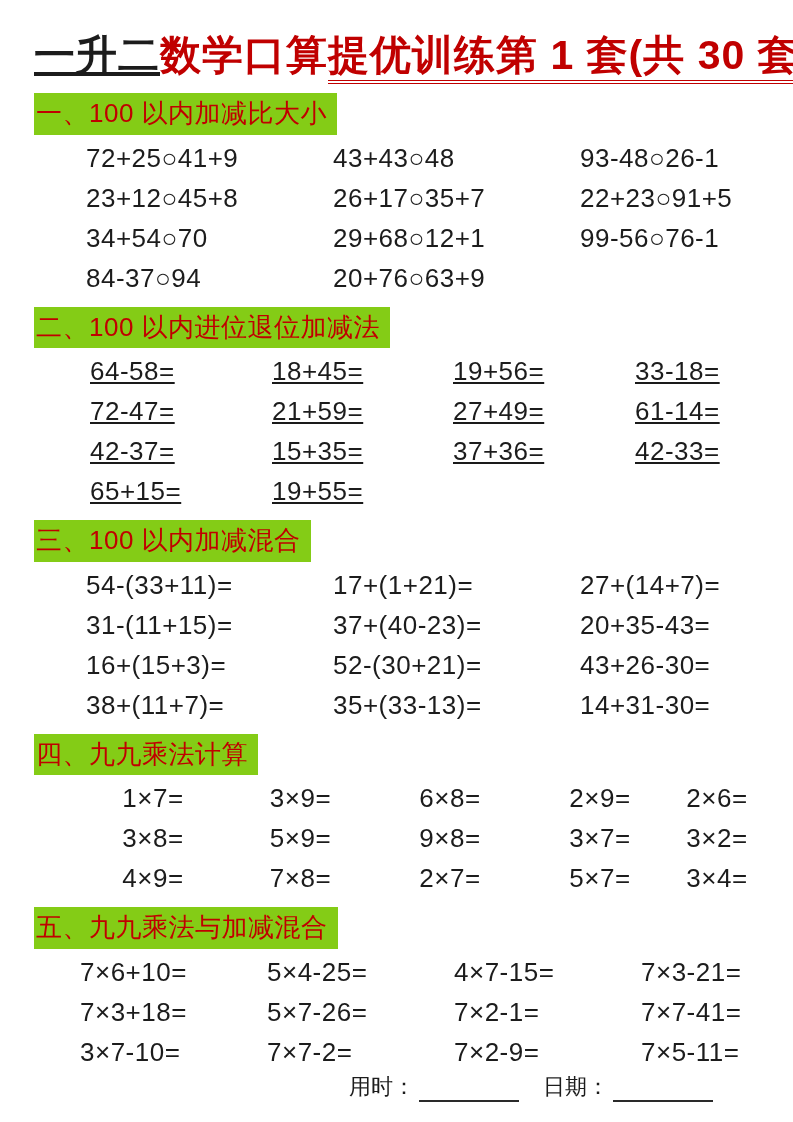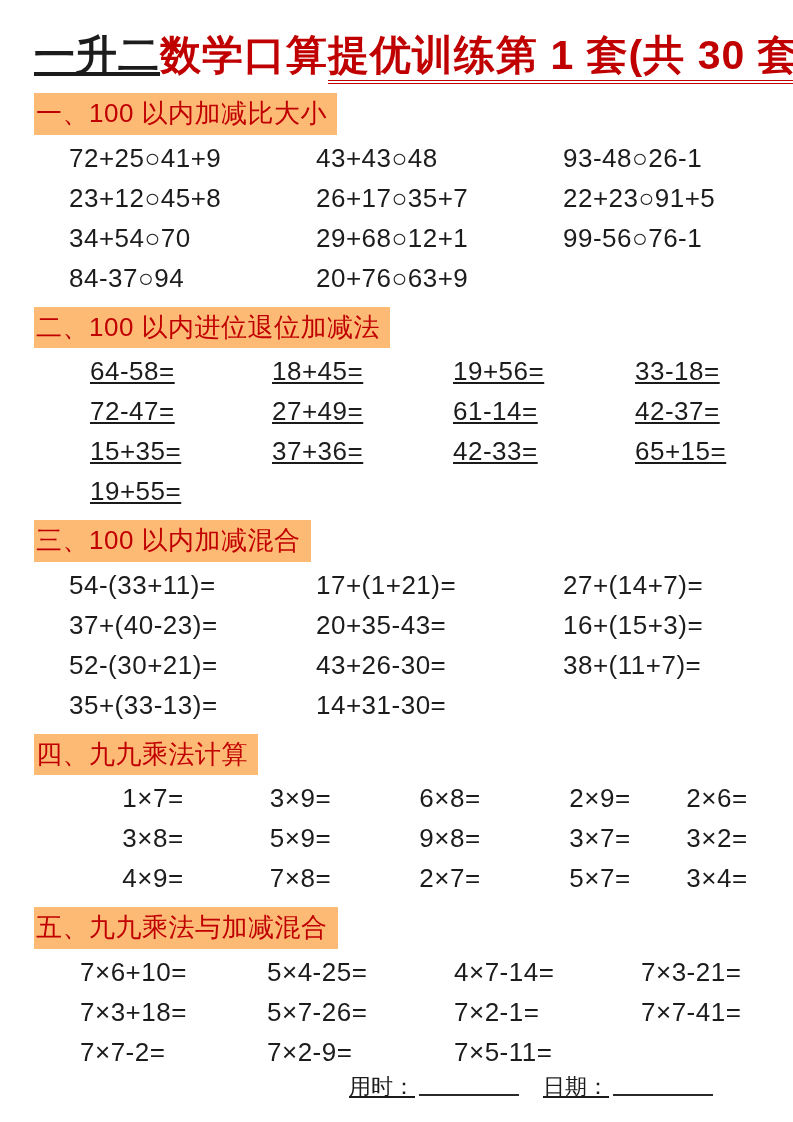--- a/index.html
+++ b/index.html
@@ -30,48 +30,48 @@
     border-bottom:4px double #c00000;
     padding-bottom:2px;
   }
   
   .heading-row { margin-top:9px; }
   .section-heading {
     display:inline-block;
     font-size:26px;
     line-height:1.25;
     color:#c00000;
-    background:#fdba74;
+    background:#84cc16;
     padding:4px 10px 5px 2px;
     letter-spacing:0.5px;
   }
   
   .grid {
     display:grid;
     font-size:26px;
     line-height:40px;
     margin-top:3px;
     letter-spacing:0.5px;
     white-space:nowrap;
   }
-  .cols-3 { grid-template-columns:247px 247px auto; margin-left:35px; }
+  .cols-3 { grid-template-columns:247px 247px auto; margin-left:52px; }
   .cols-4 { grid-template-columns:187px 187px 187px auto; margin-left:46px; }
   .cols-5 { grid-template-columns:146px 149px 150px 150px auto; margin-left:46px;text-align:center; }
   .section-1 .grid { margin-left:56px; grid-template-columns:182px 181px 182px auto;text-decoration:underline; }
   .problem { color:#1c1c1c; }
   
   .footer {
     margin-top:auto;
     display:flex;
     justify-content:flex-end;
+    align-items:flex-end;
     font-size:22px;
     padding-right:46px;
     padding-bottom:10px;
     color:#1c1c1c;
-    text-decoration:underline;
   }
   .blank {
     display:inline-block;
     width:100px;
     border-bottom:2px solid #2a2a2a;
     height:24px;
     margin-left:4px;
   }
   .blank.first { margin-right:24px; }
 </style>
@@ -105,39 +105,41 @@
   <section class="section section-1">
     <div class="heading-row">
       <span class="section-heading">二、100 以内进位退位加减法</span>
     </div>
     <div class="grid cols-4">
           <div class="problem">64-58=</div>
           <div class="problem">18+45=</div>
           <div class="problem">19+56=</div>
           <div class="problem">33-18=</div>
           <div class="problem">72-47=</div>
+          <div class="problem">21+59=</div>
           <div class="problem">27+49=</div>
           <div class="problem">61-14=</div>
           <div class="problem">42-37=</div>
           <div class="problem">15+35=</div>
           <div class="problem">37+36=</div>
           <div class="problem">42-33=</div>
           <div class="problem">65+15=</div>
           <div class="problem">19+55=</div>
         </div>
   </section>
 
   <section class="section section-2">
     <div class="heading-row">
       <span class="section-heading">三、100 以内加减混合</span>
     </div>
     <div class="grid cols-3">
           <div class="problem">54-(33+11)=</div>
           <div class="problem">17+(1+21)=</div>
           <div class="problem">27+(14+7)=</div>
+          <div class="problem">31-(11+15)=</div>
           <div class="problem">37+(40-23)=</div>
           <div class="problem">20+35-43=</div>
           <div class="problem">16+(15+3)=</div>
           <div class="problem">52-(30+21)=</div>
           <div class="problem">43+26-30=</div>
           <div class="problem">38+(11+7)=</div>
           <div class="problem">35+(33-13)=</div>
           <div class="problem">14+31-30=</div>
         </div>
   </section>
@@ -165,26 +167,27 @@
         </div>
   </section>
 
   <section class="section section-4">
     <div class="heading-row">
       <span class="section-heading">五、九九乘法与加减混合</span>
     </div>
     <div class="grid cols-4">
           <div class="problem">7×6+10=</div>
           <div class="problem">5×4-25=</div>
-          <div class="problem">4×7-14=</div>
+          <div class="problem">4×7-15=</div>
           <div class="problem">7×3-21=</div>
           <div class="problem">7×3+18=</div>
           <div class="problem">5×7-26=</div>
           <div class="problem">7×2-1=</div>
           <div class="problem">7×7-41=</div>
+          <div class="problem">3×7-10=</div>
           <div class="problem">7×7-2=</div>
           <div class="problem">7×2-9=</div>
           <div class="problem">7×5-11=</div>
         </div>
   </section>
 </div>
 
   <div class="footer">
     <span>用时：</span>
     <span class="blank first"></span>

